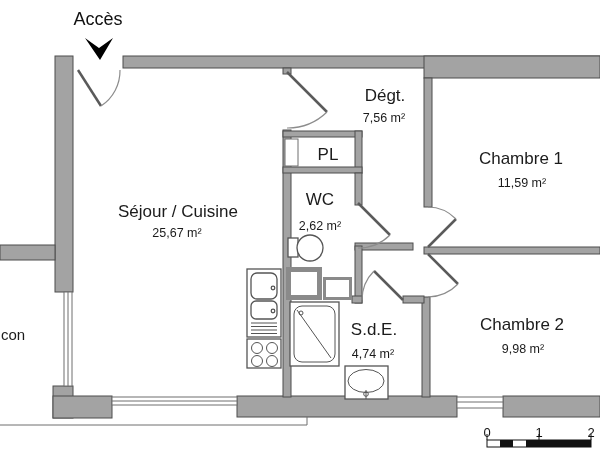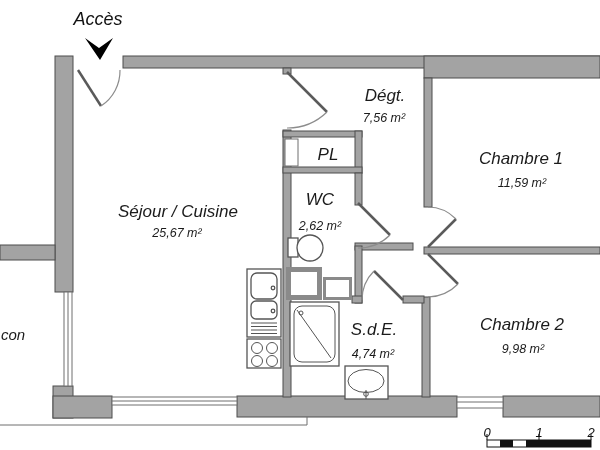--- a/index.html
+++ b/index.html
@@ -1,19 +1,18 @@
 <!DOCTYPE html>
 <html><head>
 <meta charset="utf-8">
 <style>
   html,body{margin:0;padding:0;background:#ffffff;}
   .plan-wrap{
     width:600px;height:450px;position:relative;background:#ffffff;overflow:hidden;
     font-family:"Liberation Sans", sans-serif;
-    font-style:italic;
   }
   svg{display:block;}
   .wall{fill:#a3a3a3;stroke:#4d4d4d;stroke-width:1;}
   .wallfill{fill:#8a8a8a;stroke:none;}
   .cavity{fill:#ffffff;stroke:none;}
   .win{fill:#ffffff;stroke:#6f6f6f;stroke-width:1;}
   .winline{stroke:#6f6f6f;stroke-width:1;fill:none;}
   .doorleaf{stroke:#5a5a5a;stroke-width:2.5;fill:none;}
   .doorarc{stroke:#8c8c8c;stroke-width:1.2;fill:none;}
   .fixture{stroke:#555555;stroke-width:1.3;fill:#ffffff;}

